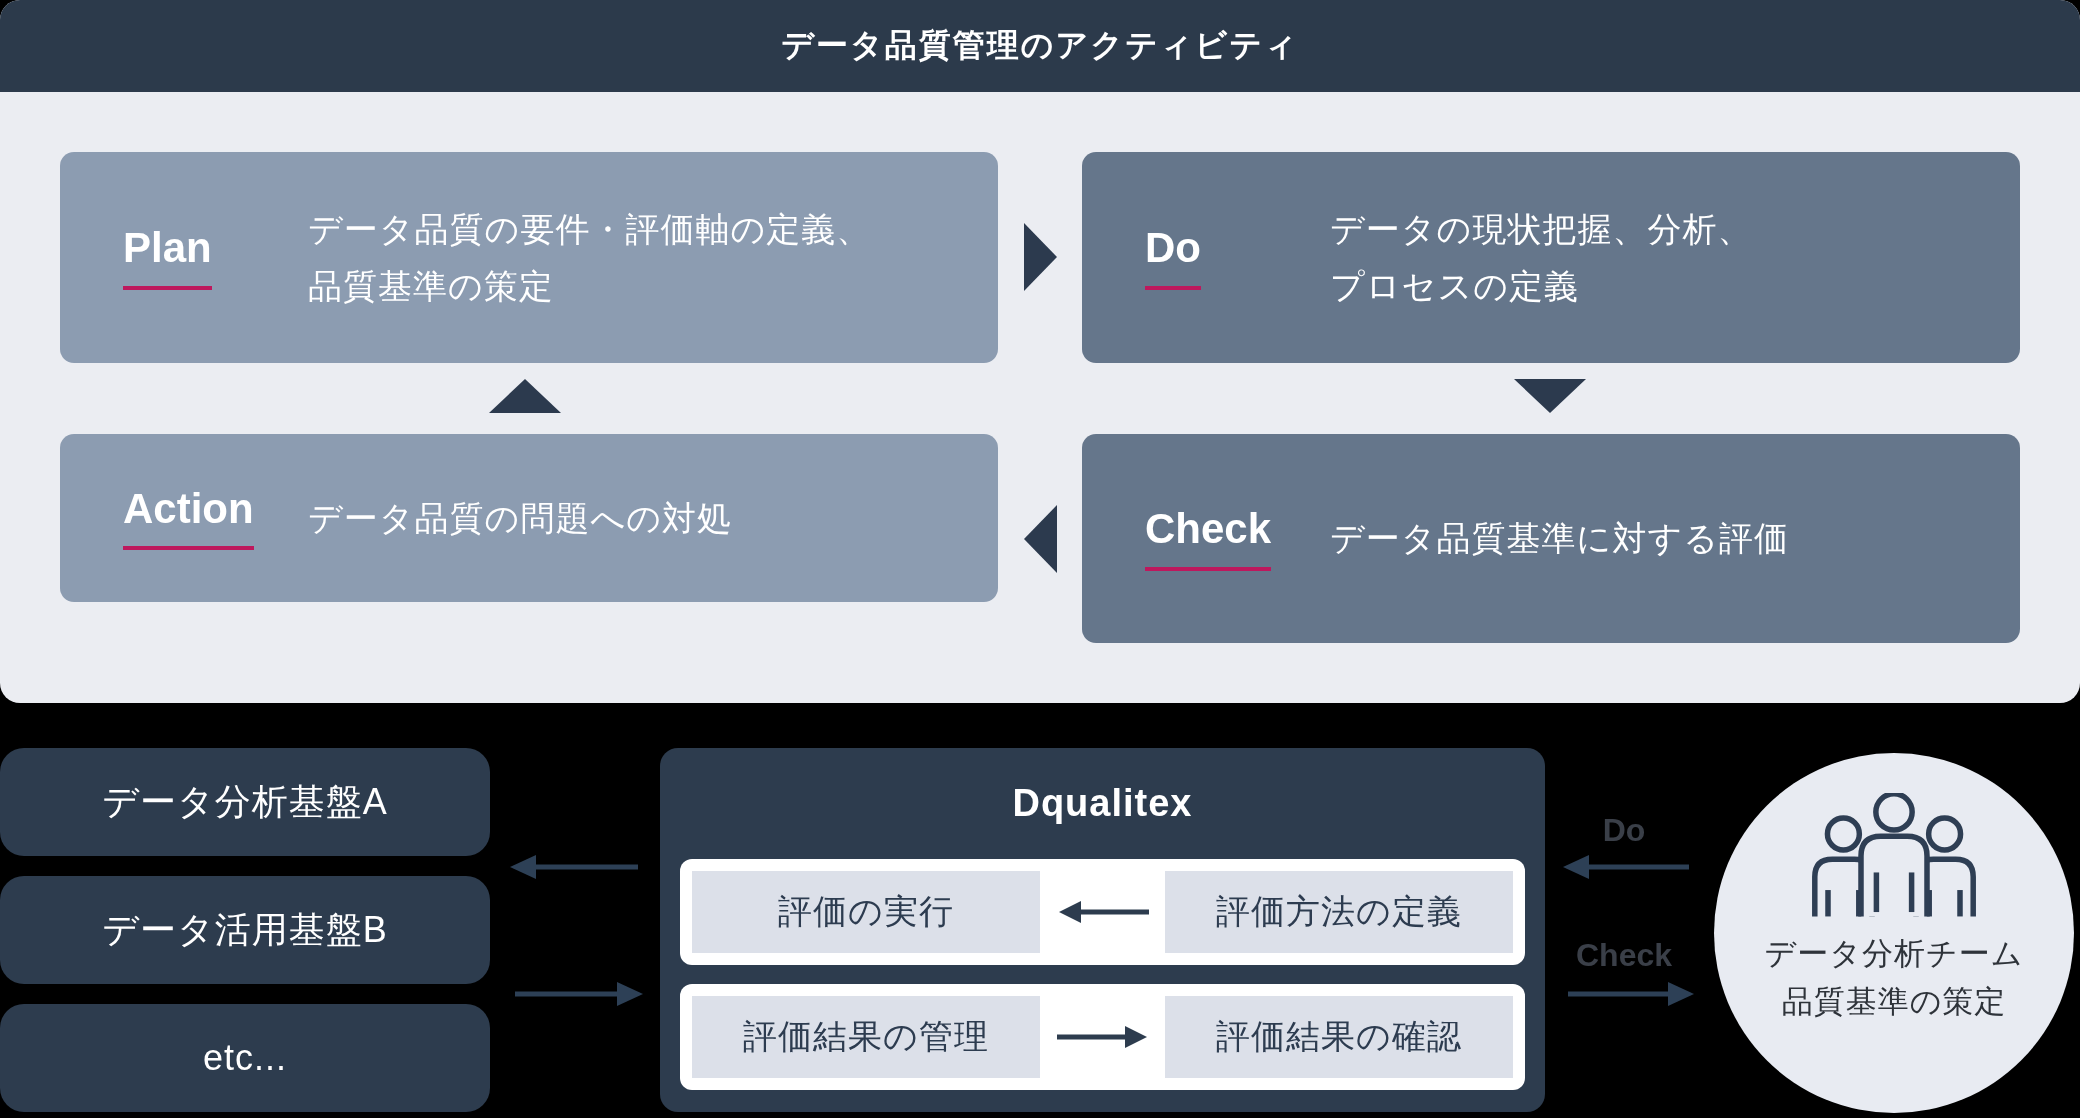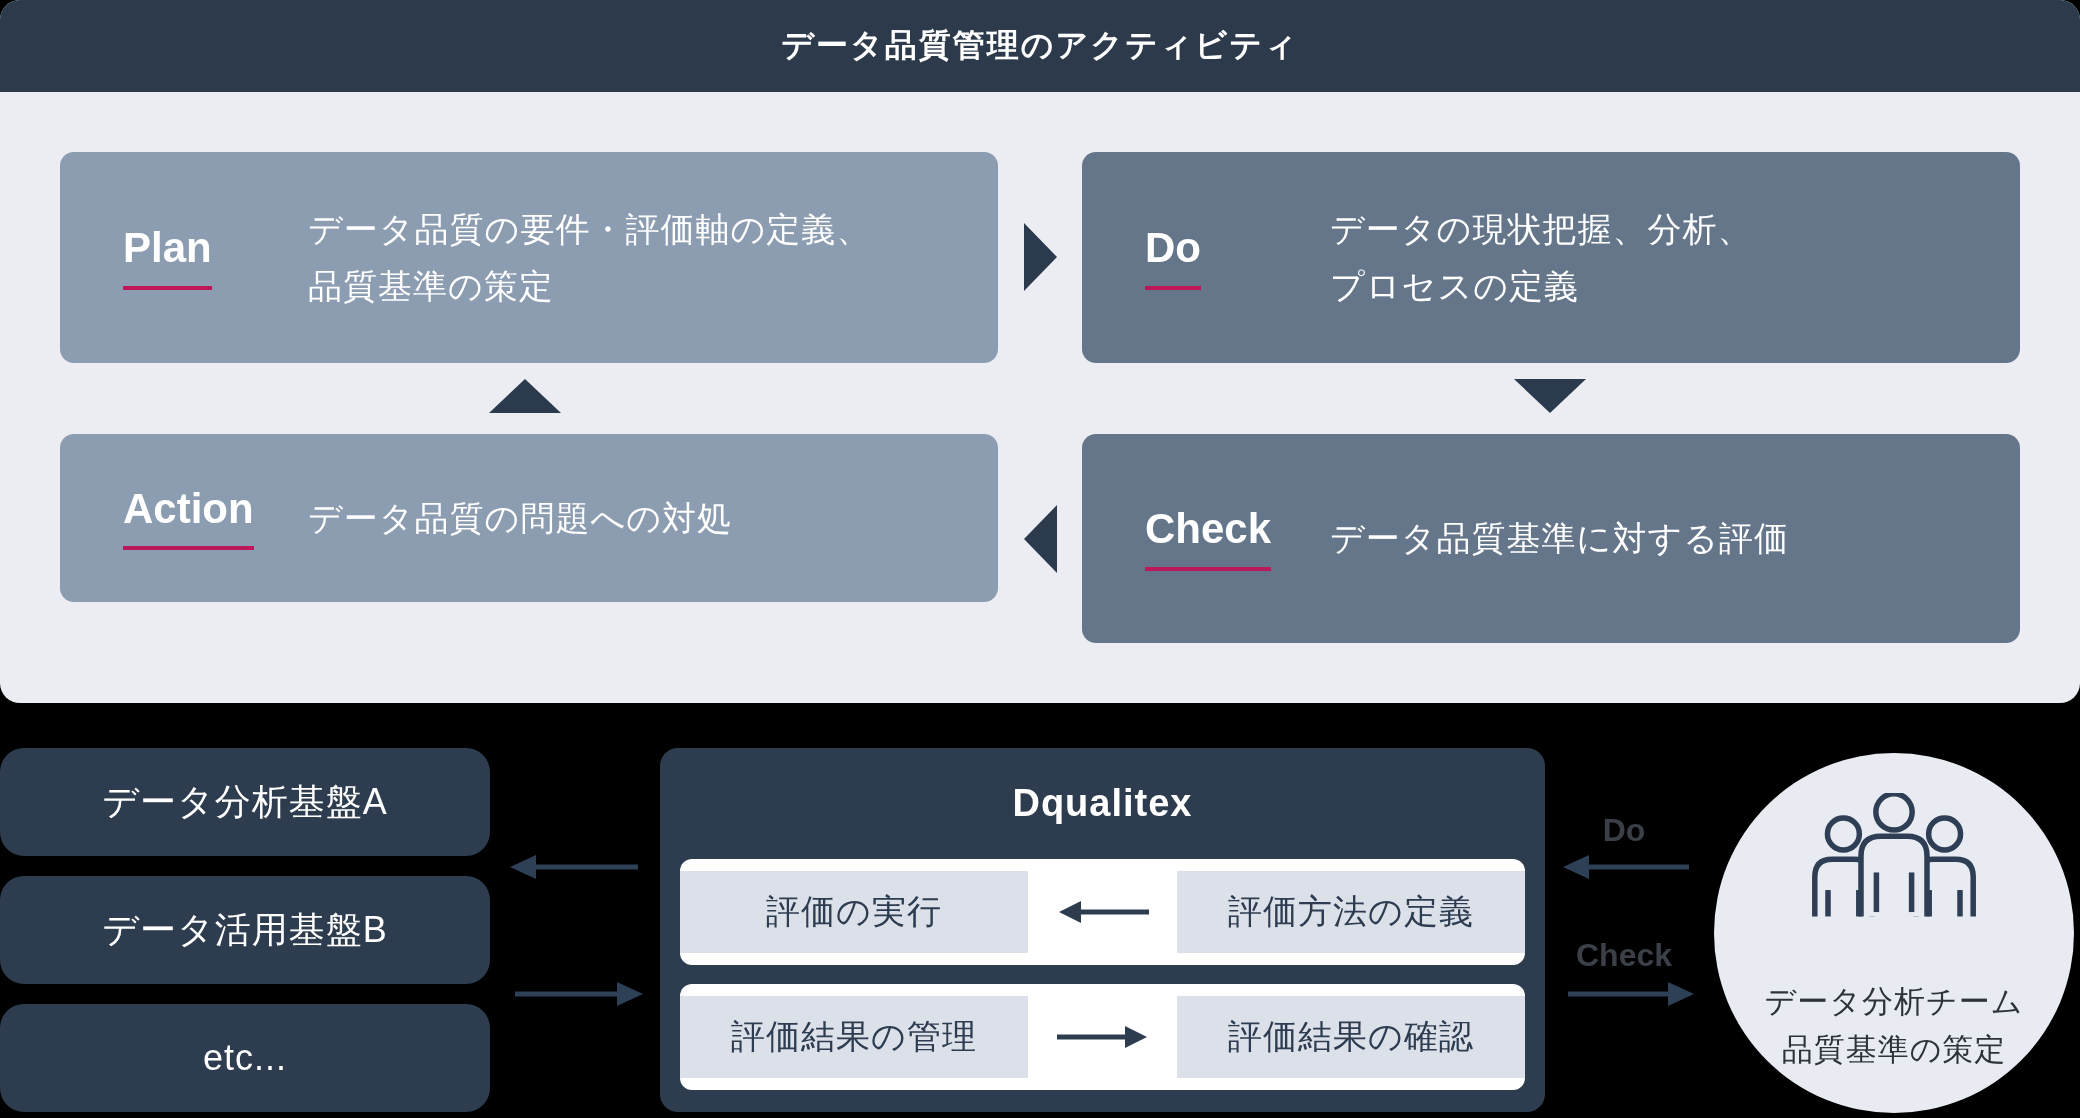--- a/index.html
+++ b/index.html
@@ -54,41 +54,40 @@
   .product{
     position:absolute;left:660px;top:748px;width:885px;height:364px;
     background:#2d3c4e;border-radius:18px;box-sizing:border-box;
   }
   .product-title{
     color:#fff;font-size:38px;font-weight:700;text-align:center;
     padding-top:34px;letter-spacing:1px;
   }
   .flow-row{
     position:absolute;left:20px;width:845px;height:106px;background:#fff;border-radius:12px;
-    box-sizing:border-box;display:flex;align-items:center;justify-content:space-between;
+    box-sizing:border-box;display:flex;align-items:center;justify-content:space-between;padding:12px;
   }
   .flow-row-1{top:111px;}
   .flow-row-2{top:236px;}
   .flow-cell{
     width:348px;height:82px;background:#dce0e9;
     display:flex;align-items:center;justify-content:center;
     color:#2d3c50;font-size:34px;font-weight:500;letter-spacing:1px;
   }
   .flow-arrow{flex:1;display:flex;align-items:center;justify-content:center;}
   .link-label{
     position:absolute;left:1558px;width:132px;text-align:center;
     color:#3a3f48;font-size:32px;font-weight:600;
   }
   .link-label-do{top:812px;}
   .link-label-check{top:937px;}
   .team-circle{
     position:absolute;left:1714px;top:753px;width:360px;height:360px;border-radius:50%;
     background:#e8ebf2;display:flex;flex-direction:column;align-items:center;box-sizing:border-box;
     padding-top:40px;
-    gap:48px;
   }
   .team-text{
     margin-top:10px;text-align:center;color:#2e333a;
     font-size:31px;font-weight:500;line-height:48px;letter-spacing:1px;
   }
   .team-text span{display:block;}
 </style>
 </head>
 <body>
 

